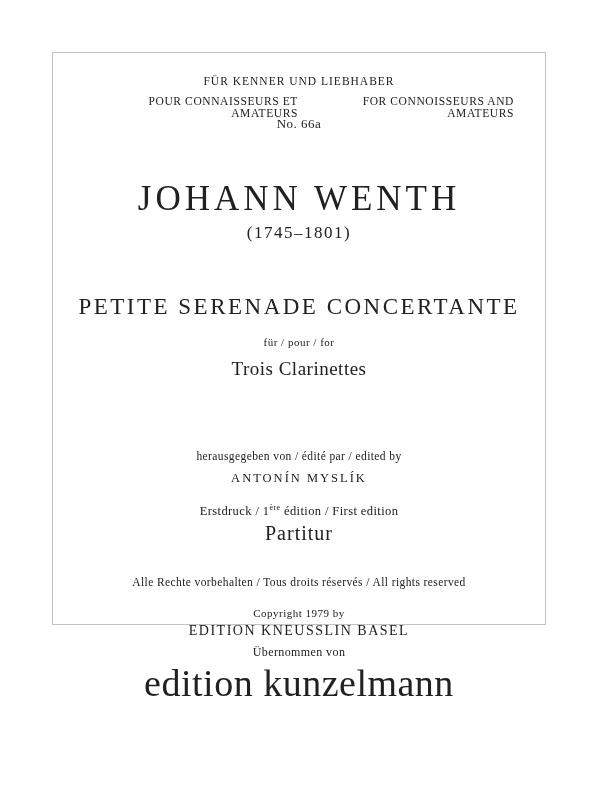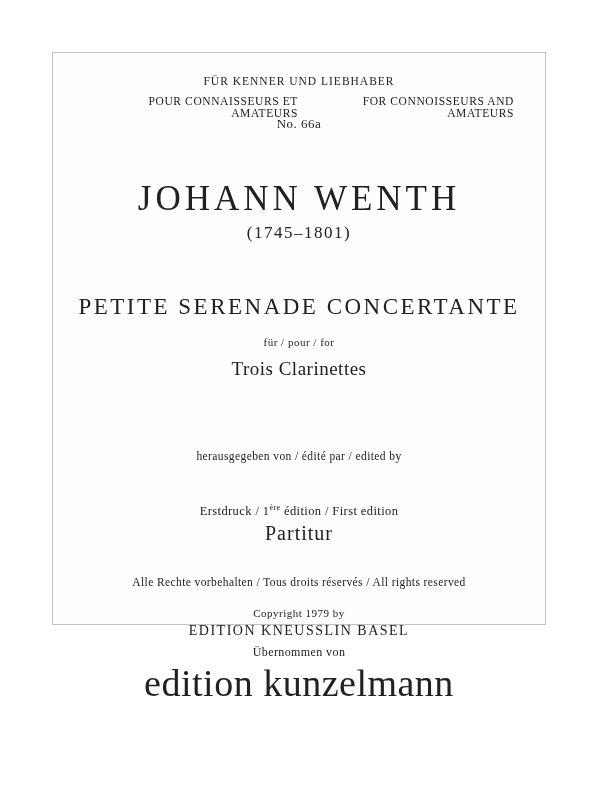--- a/index.html
+++ b/index.html
@@ -147,20 +147,21 @@
   <div class="line composer-dates">(1745–1801)</div>
 
   <div class="line work-title">PETITE SERENADE CONCERTANTE</div>
 
   <div class="line instrumentation">Trois Clarinettes</div>
 
   <div class="line for-label">für / pour / for</div>
 
   <div class="line edited-by-label">herausgegeben von / édité par / edited by</div>
 
+  <div class="line editor-name">ANTONÍN MYSLÍK</div>
 
   <div class="line first-edition">
     <span>Erstdruck / 1</span><sup>ère</sup><span> édition / First edition</span>
   </div>
 
   <div class="line format">Partitur</div>
 
   <div class="line rights-reserved">Alle Rechte vorbehalten / Tous droits réservés / All rights reserved</div>
 
   <div class="line copyright-line">Copyright 1979 by</div>

